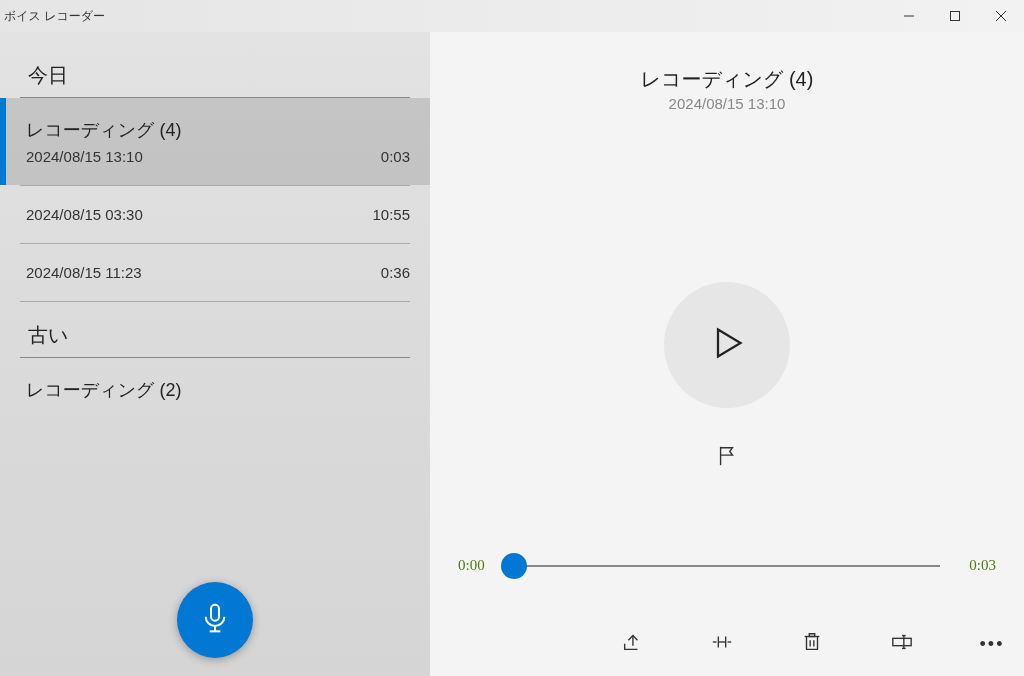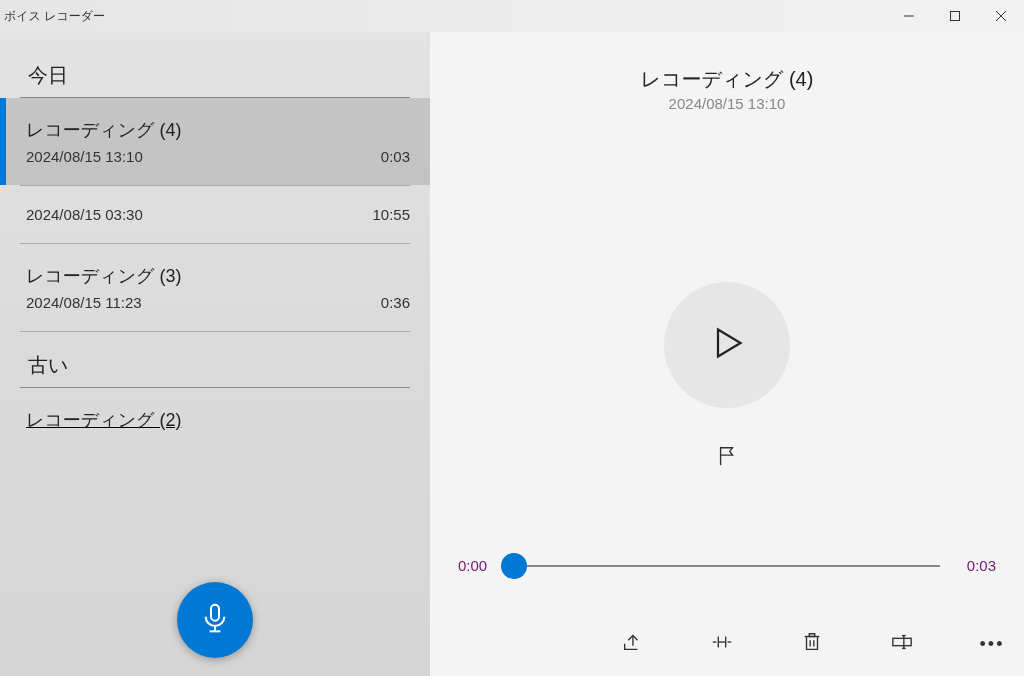--- a/index.html
+++ b/index.html
@@ -100,21 +100,20 @@
       display: flex;
       justify-content: space-between;
       align-items: center;
       font-size: 15px;
       color: #333;
     }
     .rec-item.cutoff {
       padding-bottom: 0;
       height: 45px;
       overflow: hidden;
-      text-decoration: underline;
     }
     .record-btn {
       position: absolute;
       bottom: 18px;
       left: 50%;
       transform: translateX(-50%);
       width: 76px;
       height: 76px;
       border-radius: 50%;
       background: #0078d4;
@@ -182,22 +181,23 @@
       bottom: 102px;
       left: 0;
       right: 0;
       display: flex;
       align-items: center;
       padding: 0 28px;
       gap: 16px;
     }
     .time-label {
       font-size: 15px;
-      color: #701a75;
+      color: #4d7c0f;
       width: 40px;
+      font-family: Liberation Serif, serif;
     }
     .time-label.right {
       text-align: right;
     }
     .track {
       flex: 1;
       height: 2px;
       background: #888;
       position: relative;
     }
@@ -283,21 +283,20 @@
 
       <div class="rec-item">
         <div class="rec-meta">
           <span>2024/08/15 03:30</span>
           <span>10:55</span>
         </div>
       </div>
       <div class="rec-item-sep"></div>
 
       <div class="rec-item">
-        <div class="rec-title">レコーディング (3)</div>
         <div class="rec-meta">
           <span>2024/08/15 11:23</span>
           <span>0:36</span>
         </div>
       </div>
       <div class="rec-item-sep"></div>
 
       <div class="section-header" style="padding-top:20px">古い</div>
       <div class="divider"></div>
 

